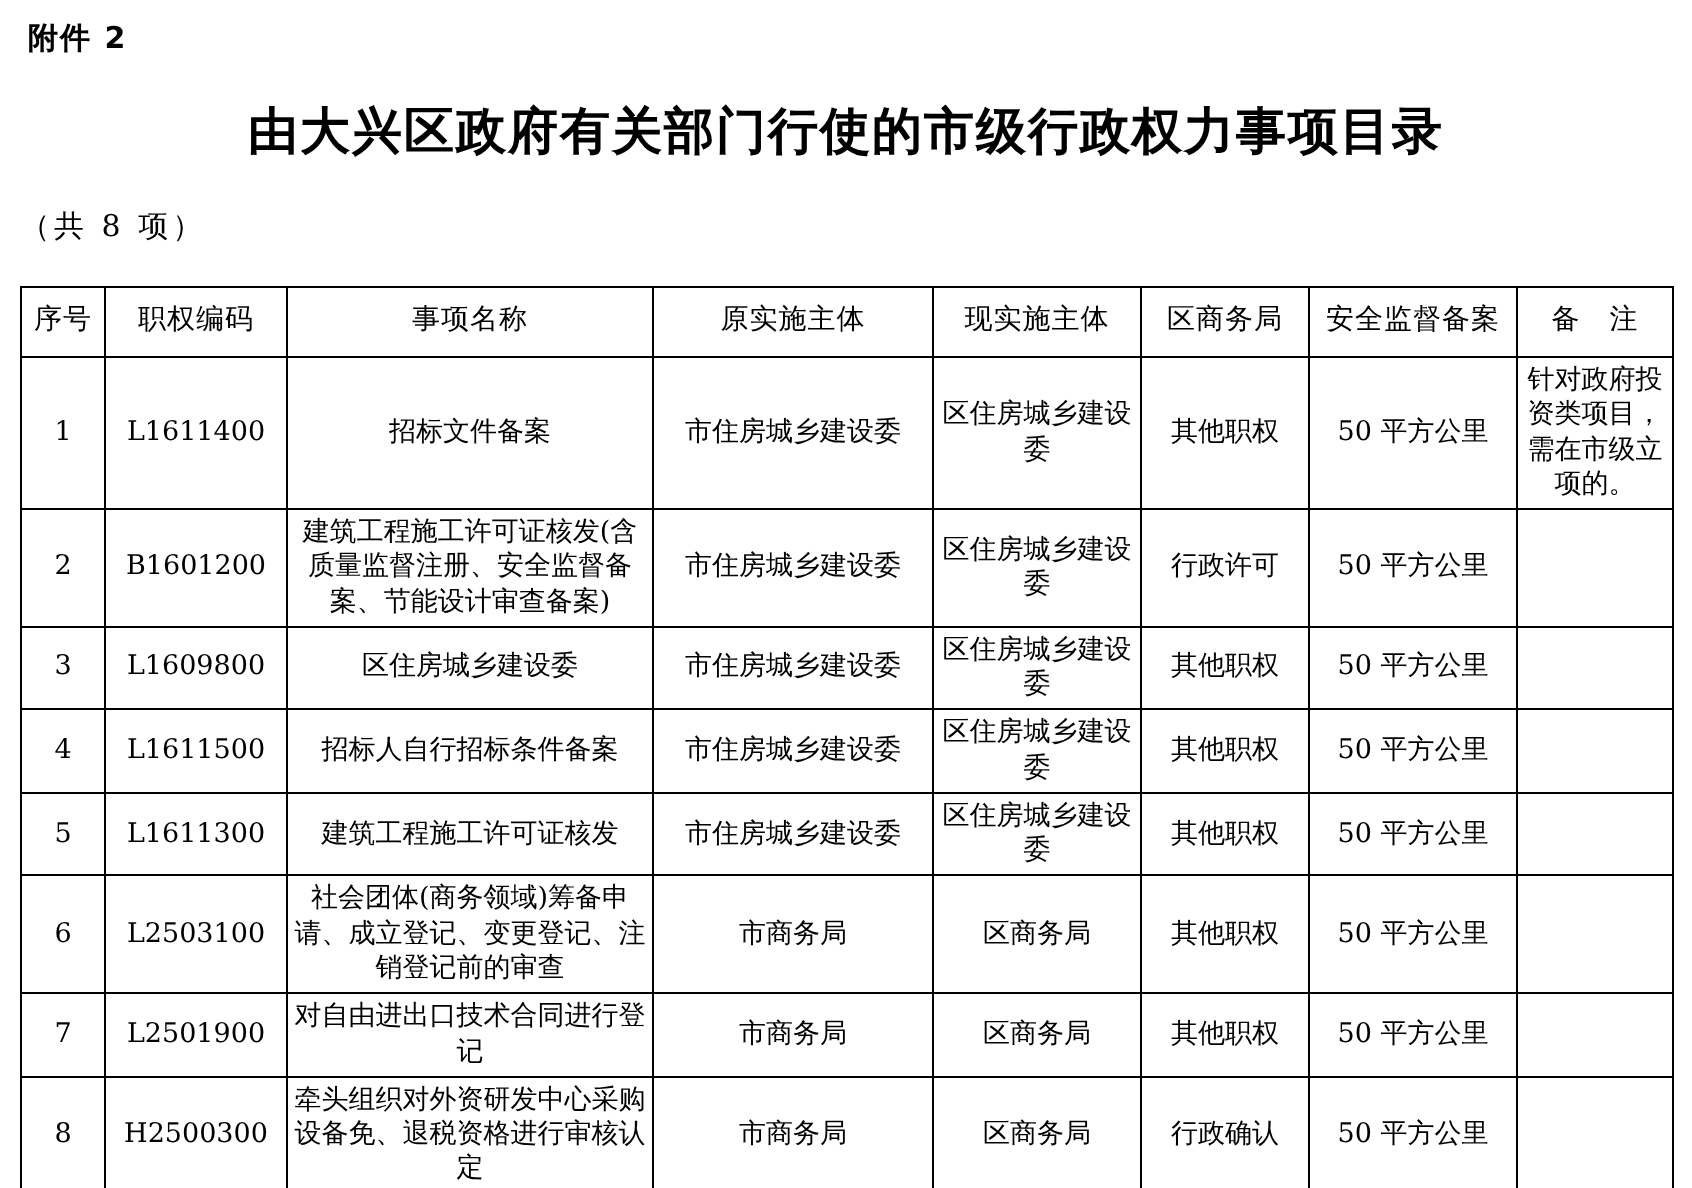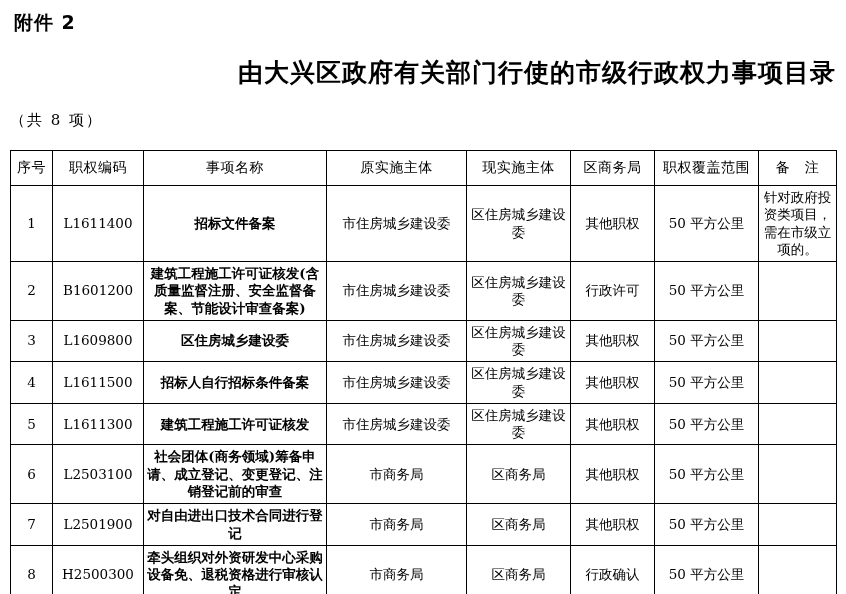--- a/index.html
+++ b/index.html
@@ -16,27 +16,27 @@
   }
   .page {
     position: relative;
     width: 846px;
     height: 594px;
     box-sizing: border-box;
     padding: 0 10px;
   }
   .attachment-label {
     font-family: "DejaVu Sans", sans-serif;
-    font-size: 19px;
+    font-size: 15px;
     font-weight: bold;
     letter-spacing: 1px;
     padding: 10px 0 0 4px;
   }
   .doc-title {
-    text-align: right;
+    text-align: center;
     font-family: "DejaVu Sans", sans-serif;
     font-size: 25px;
     font-weight: bold;
     letter-spacing: 1px;
     margin-top: 20px;
   }
   .doc-subtitle {
     font-family: "DejaVu Serif", serif;
     font-size: 15px;
     margin-top: 22px;
@@ -61,21 +61,20 @@
   table.catalog thead th {
     font-weight: normal;
     height: 28px;
     font-size: 14px;
     letter-spacing: 0.5px;
   }
   td.cell-left {
     text-align: left;
     padding-left: 5px;
     padding-right: 3px;
-    font-weight: bold;
   }
   td.cell-note {
     text-align: left;
     padding-left: 4px;
     padding-right: 2px;
     font-size: 12.5px;
     line-height: 1.25;
   }
   td.idx { font-size: 13.5px; }
   col.c-idx   { width: 42px; }
@@ -110,21 +109,21 @@
       <col class="c-note">
     </colgroup>
     <thead>
       <tr>
         <th>序号</th>
         <th>职权编码</th>
         <th>事项名称</th>
         <th>原实施主体</th>
         <th>现实施主体</th>
         <th>区商务局</th>
-        <th>职权覆盖范围</th>
+        <th>安全监督备案</th>
         <th>备　注</th>
       </tr>
     </thead>
     <tbody>
       <tr>
         <td class="idx">1</td>
         <td>L1611400</td>
         <td class="cell-left">招标文件备案</td>
         <td>市住房城乡建设委</td>
         <td>区住房城乡建设委</td>

